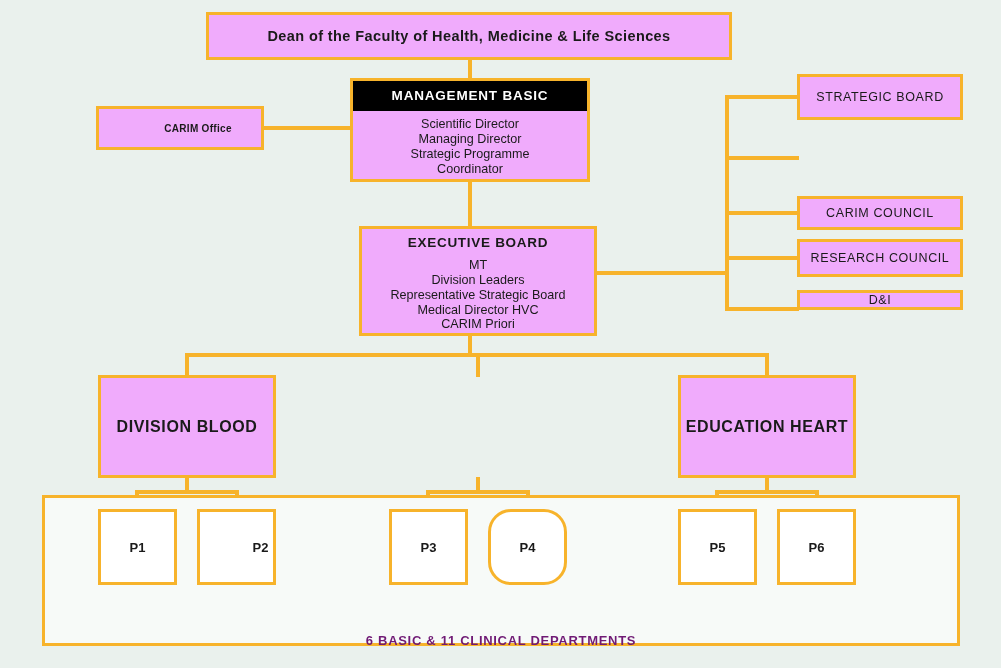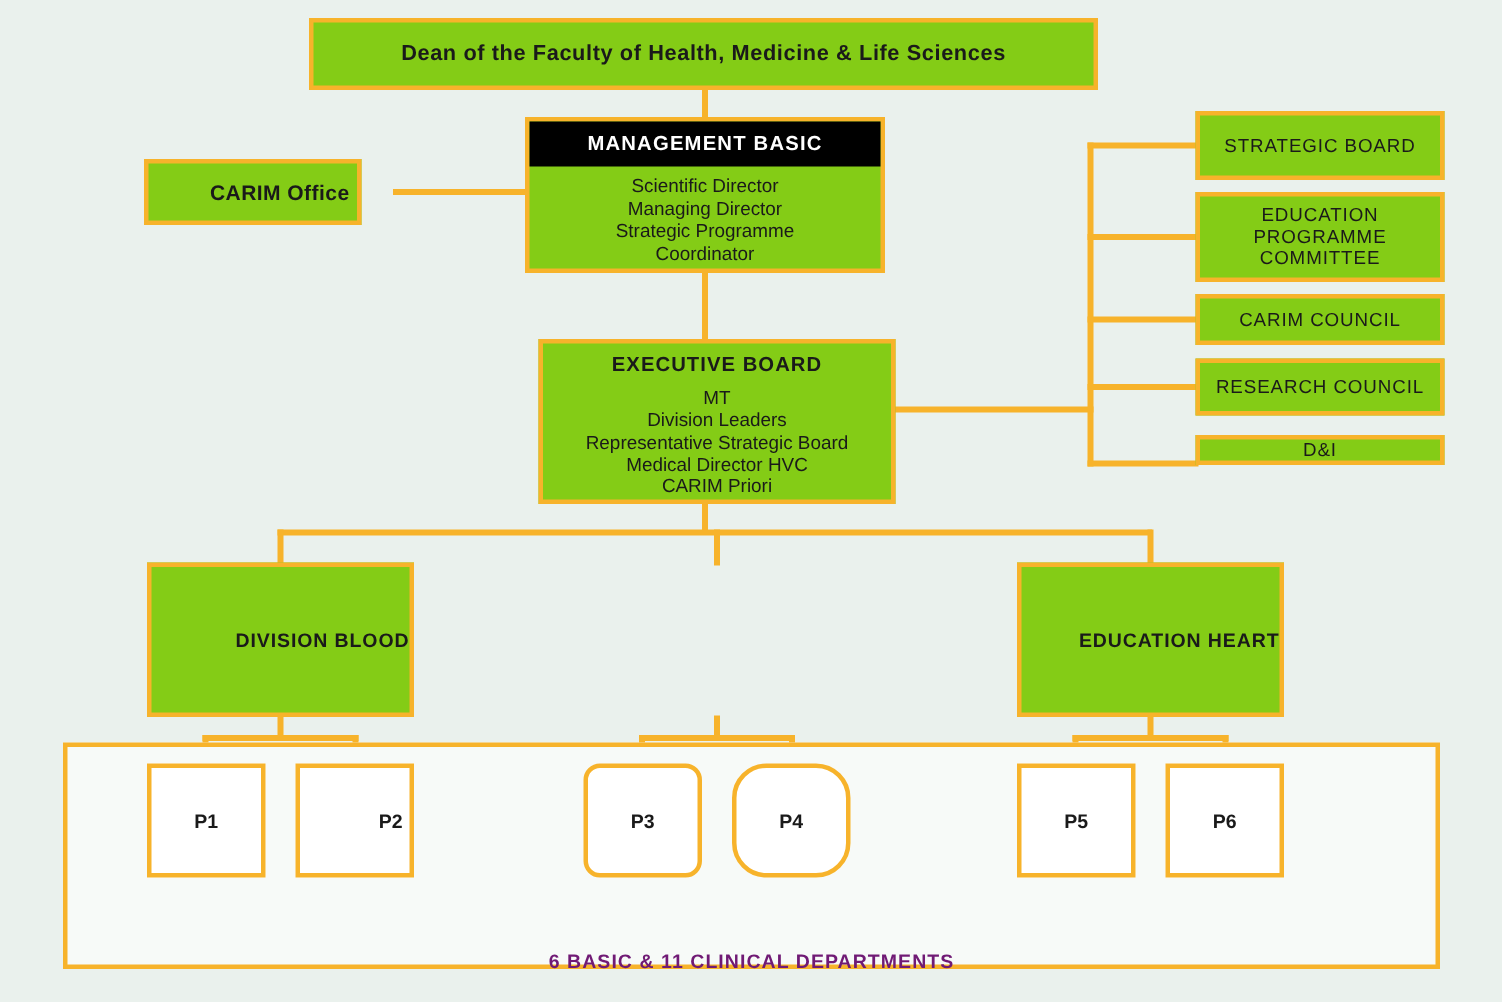--- a/index.html
+++ b/index.html
@@ -17,21 +17,21 @@
   #chart {
     position: relative;
     width: 1001px;
     height: 668px;
   }
 
   
   .box {
     position: absolute;
     box-sizing: border-box;
-    background: #84cc16;
+    background: #f0abfc;
     border: 3px solid #f7b32b;
     display: flex;
     flex-direction: column;
     align-items: center;
     justify-content: center;
     text-align: center;
     color: #1a1a1a;
   }
   .box .title {
     font-weight: bold;
@@ -62,22 +62,22 @@
     letter-spacing: 0.8px;
     padding: 7px 0 8px;
     box-sizing: border-box;
   }
   .mgmt .body {
     font-size: 12.6px;
     padding-top: 6px;
   }
 
   .carim-office {
-    left: 96px; top: 106px; width: 145px; height: 44px;
-    font-size: 14px; font-weight: bold; letter-spacing: 0.3px; padding-left: 36px;
+    left: 96px; top: 106px; width: 168px; height: 44px;
+    font-size: 10px; font-weight: bold; letter-spacing: 0.3px; padding-left: 36px;
   }
 
   .exec {
     left: 359px; top: 226px; width: 238px; height: 110px;
     justify-content: flex-start; padding-top: 6px;
   }
   .exec .title { font-size: 13.5px; letter-spacing: 0.7px; }
   .exec .body  { font-size: 12.6px; padding-top: 8px; }
 
   .side {
@@ -86,21 +86,21 @@
     line-height: 1.2;
   }
   .side-strategic { top: 74px;  height: 46px; }
   .side-education { top: 128px; height: 60px; }
   .side-carim     { top: 196px; height: 34px; }
   .side-research  { top: 239px; height: 38px; }
   .side-di        { top: 290px; height: 20px; }
 
   .division {
     width: 178px; height: 103px; top: 375px;
-    font-size: 13px; font-weight: bold; letter-spacing: 0.6px; align-items: flex-end;
+    font-size: 16px; font-weight: bold; letter-spacing: 0.6px;
   }
   .div-blood   { left: 98px; }
   .div-vessels { left: 389px; }
   .div-heart   { left: 678px; }
 
   
   .dept-container {
     position: absolute;
     left: 42px; top: 495px; width: 918px; height: 151px;
     box-sizing: border-box;
@@ -118,21 +118,21 @@
     margin-top: 32px;
   }
 
   .pbox {
     width: 79px; height: 76px; top: 509px;
     font-size: 13px; font-weight: bold;
     background: #ffffff;
   }
   .p1 { left: 98px; }
   .p2 { left: 197px; padding-left: 48px; }
-  .p3 { left: 389px; border-radius: 11px; }
+  .p3 { left: 389px; }
   .p4 { left: 488px; border-radius: 23px; }
   .p5 { left: 678px; }
   .p6 { left: 777px; }
 
   
   .line {
     position: absolute;
     background: #f7b32b;
   }
   .v { width: 4px; }
@@ -203,25 +203,20 @@
   </div>
 
   <div class="box exec">
     <div class="title">EXECUTIVE BOARD</div>
     <div class="body">MT
 Division Leaders
 Representative Strategic Board
 Medical Director HVC
 CARIM Priori</div>
   </div>
-  <div class="box side side-education">
-    <span class="body">EDUCATION
-PROGRAMME
-COMMITTEE</span>
-  </div>
   <div class="box side side-carim">
     <span class="body">CARIM COUNCIL</span>
   </div>
   <div class="box side side-research">
     <span class="body">RESEARCH COUNCIL</span>
   </div>
   <div class="box side side-di">
     <span class="body">D&amp;I</span>
   </div>
 

